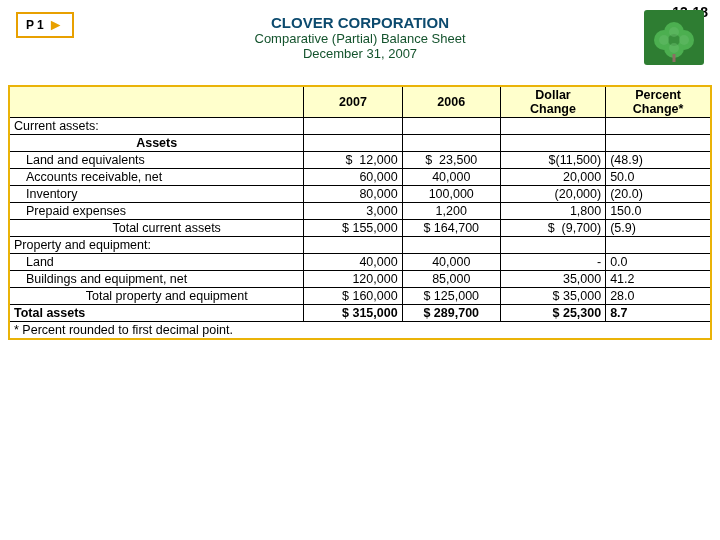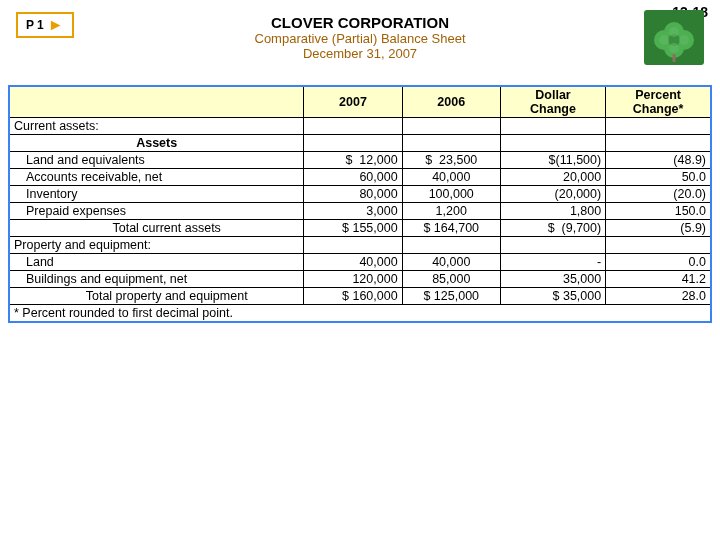--- a/index.html
+++ b/index.html
@@ -59,54 +59,54 @@
       font-size: 16px;
     }
 
     .header-text {
       text-align: center;
     }
 
     .header-title {
       font-size: 15px;
       font-weight: bold;
-      color: #000000;
+      color: #0c4a6e;
     }
 
     .header-subtitle {
       font-size: 13px;
-      color: #a16207;
+      color: #14532d;
     }
 
     .clover-icon {
       position: absolute;
       right: 8px;
       top: 0px;
       width: 60px;
       height: 55px;
     }
 
     .balance-table {
       width: 100%;
       border-collapse: collapse;
-      border: 2px solid #3b82f6;
+      border: 2px solid #eab308;
       margin-top: 24px;
     }
 
     .balance-table td, .balance-table th {
       border: 1px solid #000;
       padding: 1px 4px;
       font-size: 12.5px;
     }
 
     .col-label { width: 42%; }
     .col-2007  { width: 14%; text-align: right; }
     .col-2006  { width: 14%; text-align: center; }
     .col-dollar { width: 15%; text-align: right; }
-    .col-percent { width: 15%; text-align: right; }
+    .col-percent { width: 15%; }
 
     .header-row {
       background: #ffffcc;
       text-align: center;
       font-weight: bold;
     }
 
     .center-label {
       text-align: center;
       font-weight: bold;
@@ -255,20 +255,27 @@
       <td class="col-percent">41.2</td>
     </tr>
     <tr>
       <td class="indent-2">Total property and equipment</td>
       <td class="col-2007">$ 160,000</td>
       <td class="col-2006">$ 125,000</td>
       <td class="col-dollar">$ 35,000</td>
       <td class="col-percent">28.0</td>
     </tr>
 
+    <tr class="bold-row">
+      <td>Total assets</td>
+      <td class="col-2007">$ 315,000</td>
+      <td class="col-2006">$ 289,700</td>
+      <td class="col-dollar">$ 25,300</td>
+      <td class="col-percent">8.7</td>
+    </tr>
 
     <tr>
       <td colspan="5" class="footer-row">* Percent rounded to first decimal point.</td>
     </tr>
   </tbody>
     </table>
 
 </div>
 
 </body></html>

